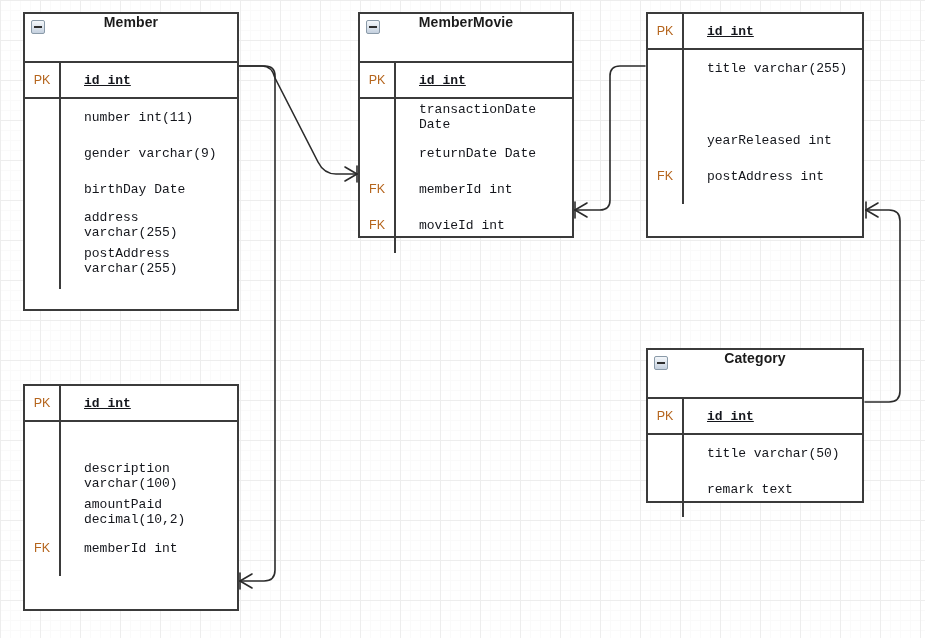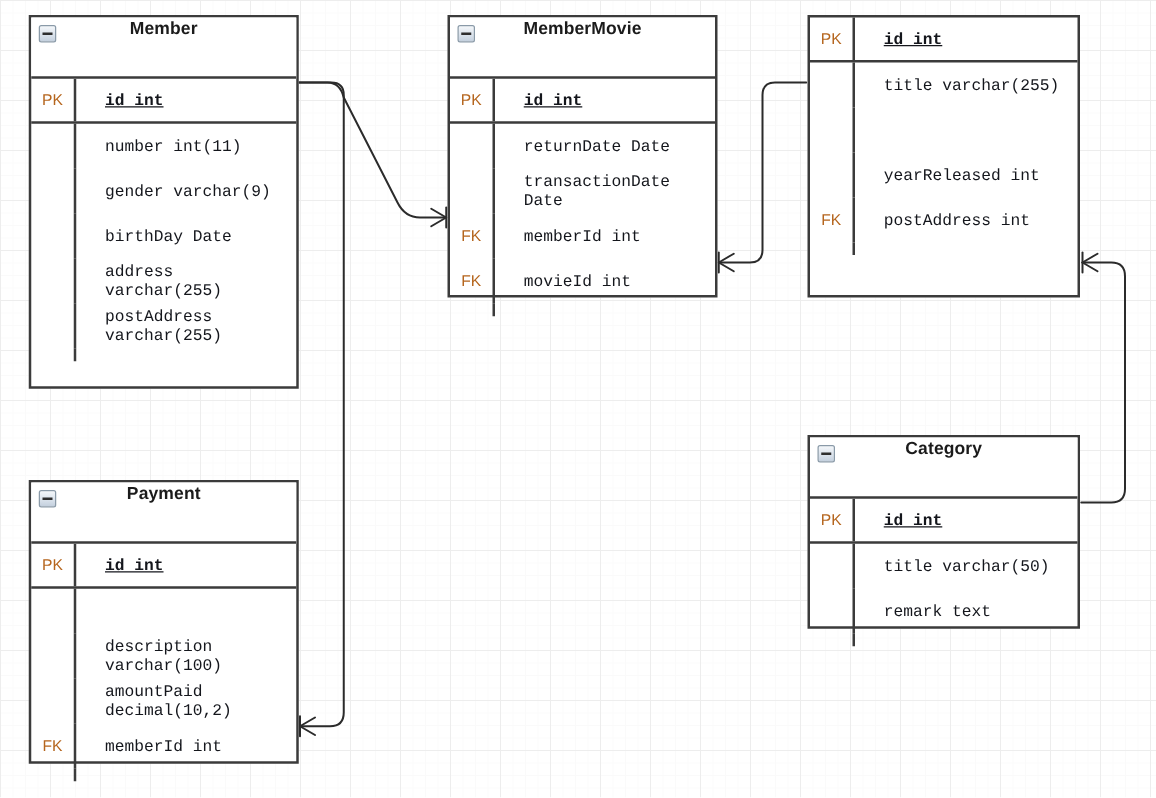--- a/index.html
+++ b/index.html
@@ -208,25 +208,25 @@
           </div>
           <div class="ent-title">MemberMovie</div>
         </div>
         <div class="ent-rows">
           <div class="row pk-row">
             <div class="key-cell">PK</div>
             <div class="field-cell pk-field">id int</div>
           </div>
           <div class="row">
             <div class="key-cell empty"></div>
+            <div class="field-cell">transactionDate Date</div>
+          </div>
+          <div class="row">
+            <div class="key-cell empty"></div>
             <div class="field-cell">returnDate Date</div>
-          </div>
-          <div class="row">
-            <div class="key-cell empty"></div>
-            <div class="field-cell">transactionDate Date</div>
           </div>
           <div class="row">
             <div class="key-cell">FK</div>
             <div class="field-cell">memberId int</div>
           </div>
           <div class="row">
             <div class="key-cell">FK</div>
             <div class="field-cell">movieId int</div>
           </div>
           <div class="row spacer-row">
@@ -256,26 +256,20 @@
             <div class="key-cell">FK</div>
             <div class="field-cell">postAddress int</div>
           </div>
           <div class="row spacer-row">
             <div class="key-cell empty"></div>
             <div class="field-cell"></div>
           </div>
         </div>
       </div>
       <div class="entity" style="left: 23px; top: 384px; width: 216px; height: 227px;">
-        <div class="ent-header">
-          <div class="collapse-btn">
-            <span class="minus"></span>
-          </div>
-          <div class="ent-title">Payment</div>
-        </div>
         <div class="ent-rows">
           <div class="row pk-row">
             <div class="key-cell">PK</div>
             <div class="field-cell pk-field">id int</div>
           </div>
           <div class="row">
             <div class="key-cell empty"></div>
           </div>
           <div class="row">
             <div class="key-cell empty"></div>

